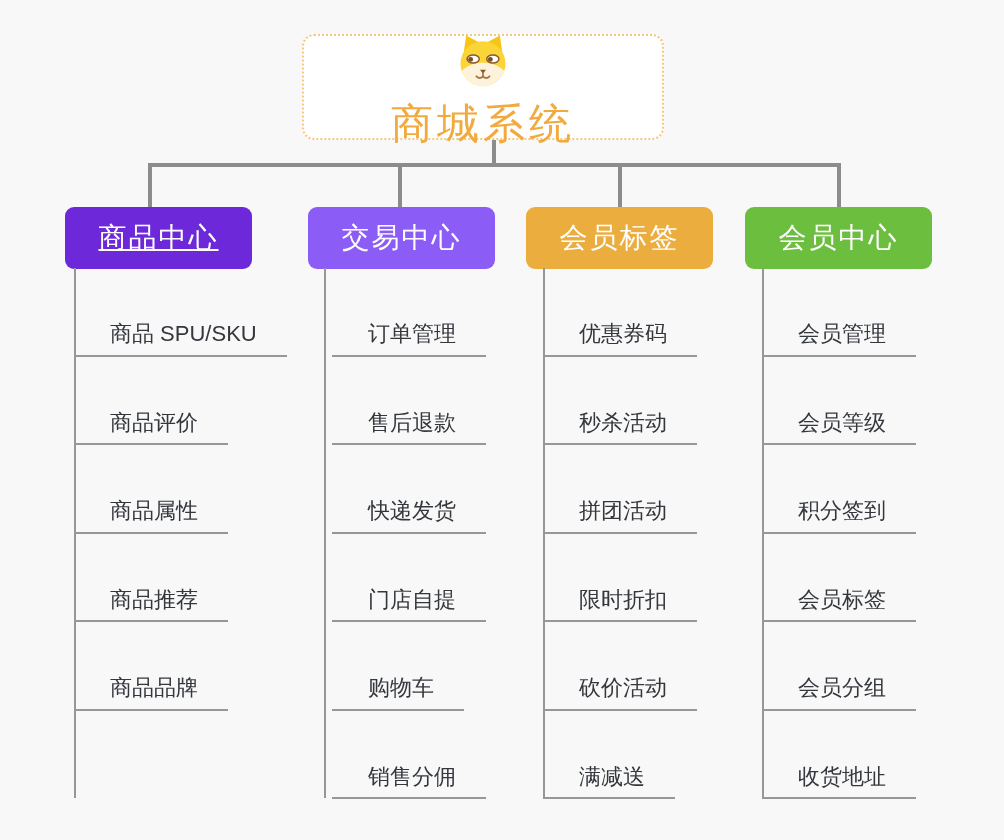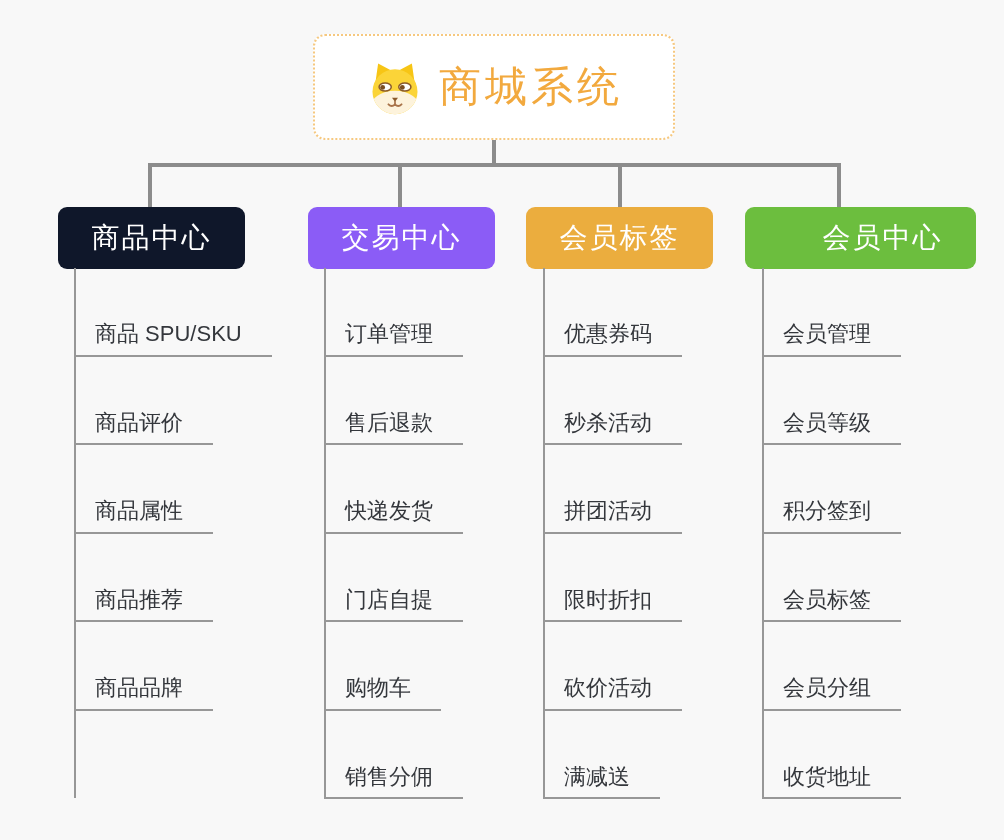--- a/index.html
+++ b/index.html
@@ -11,45 +11,45 @@
   .line{position:absolute;background:#8c8c8c;}
   .root-drop{left:492px;top:140px;width:4px;height:25px;}
   .h-rail{left:148px;top:163px;width:693px;height:4px;}
   .stub{top:163px;width:4px;height:44px;}
   .stub0{left:148px;}
   .stub1{left:398px;}
   .stub2{left:618px;}
   .stub3{left:837px;}
   
   .root{
-    position:absolute;left:313px;top:34px;width:362px;height:106px;
+    position:absolute;left:302px;top:34px;width:362px;height:106px;
     box-sizing:border-box;background:#ffffff;border:2px dotted #f6c87f;
-    border-radius:12px;display:flex;align-items:center;justify-content:center;gap:14px;
+    border-radius:12px;display:flex;align-items:center;justify-content:center;gap:14px;flex-direction:column;
   }
   .root-title{font-size:42px;font-weight:500;color:#f2a93e;letter-spacing:4px;line-height:1;}
   .dog{display:flex;align-items:center;}
   
   .branch{
     position:absolute;top:207px;width:187px;height:62px;border-radius:9px;
     color:#ffffff;font-size:28px;letter-spacing:2px;
     display:flex;align-items:center;justify-content:center;cursor:default;
   }
-  .b0{left:58px;background:#0f172a;}
+  .b0{left:65px;background:#6d28d9;text-decoration:underline;}
   .b1{left:308px;background:#8b5cf6;}
   .b2{left:526px;background:#ebad3e;}
-  .b3{left:745px;background:#6cbe3e;padding-left:44px;}
+  .b3{left:745px;background:#6cbe3e;}
   
   .trunk{position:absolute;top:268px;width:2px;height:530px;background:#979797;}
   .t0{left:74px;}.t1{left:324px;}.t2{left:543px;}.t3{left:762px;}
   
   .col{position:absolute;top:268px;display:flex;flex-direction:column;align-items:flex-start;}
-  .col0{left:74px;}.col1{left:324px;}.col2{left:543px;}.col3{left:762px;align-items:center;}
+  .col0{left:74px;}.col1{left:332px;}.col2{left:543px;}.col3{left:762px;align-items:center;}
   .leaf{
     box-sizing:border-box;height:88.5px;display:flex;align-items:flex-end;
-    padding:0 30px 8px 21px;border-bottom:2px solid #979797;
+    padding:0 30px 8px 36px;border-bottom:2px solid #979797;
     font-size:22px;color:#34373c;white-space:nowrap;line-height:1.15;
   }
 </style>
 </head>
 <body>
 
 <div class="canvas">
 
   <div class="line root-drop"></div>
   <div class="line h-rail"></div>

